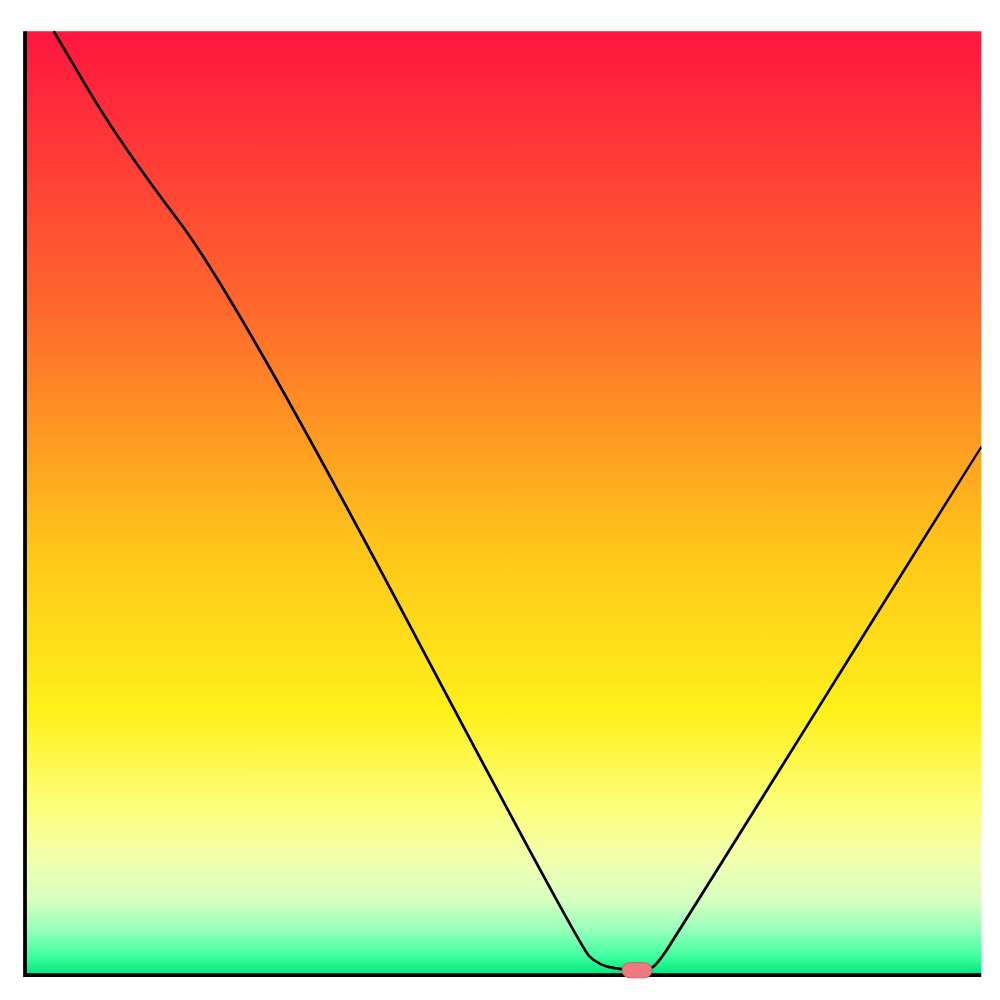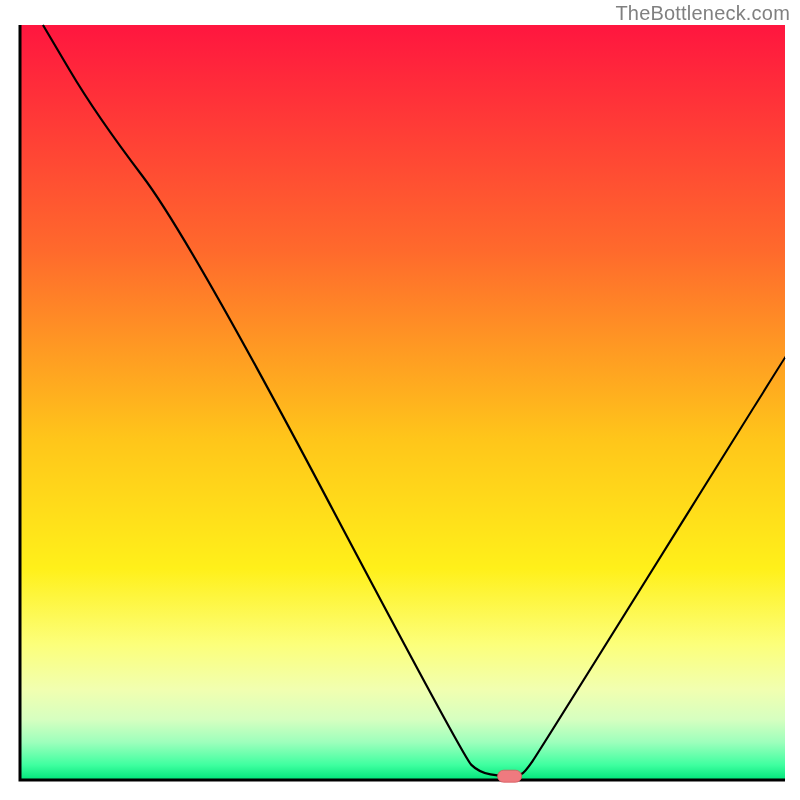--- a/index.html
+++ b/index.html
@@ -29,21 +29,20 @@
   svg.plot {
     position: absolute;
     top: 0;
     left: 0;
   }
 </style>
 </head>
 <body>
 <div class="container">
 
-<div class="watermark">TheBottleneck.com</div>
 
 <svg class="plot" width="800" height="800" viewBox="0 0 800 800">
   <defs>
     <linearGradient id="bg-grad" x1="0" y1="0" x2="0" y2="1">
 
     <stop offset="0%" stop-color="#ff163f"></stop>
           <stop offset="30%" stop-color="#ff6a2c"></stop>
           <stop offset="55%" stop-color="#ffc61a"></stop>
           <stop offset="72%" stop-color="#fff01a"></stop>
           <stop offset="82%" stop-color="#fcff7a"></stop>

